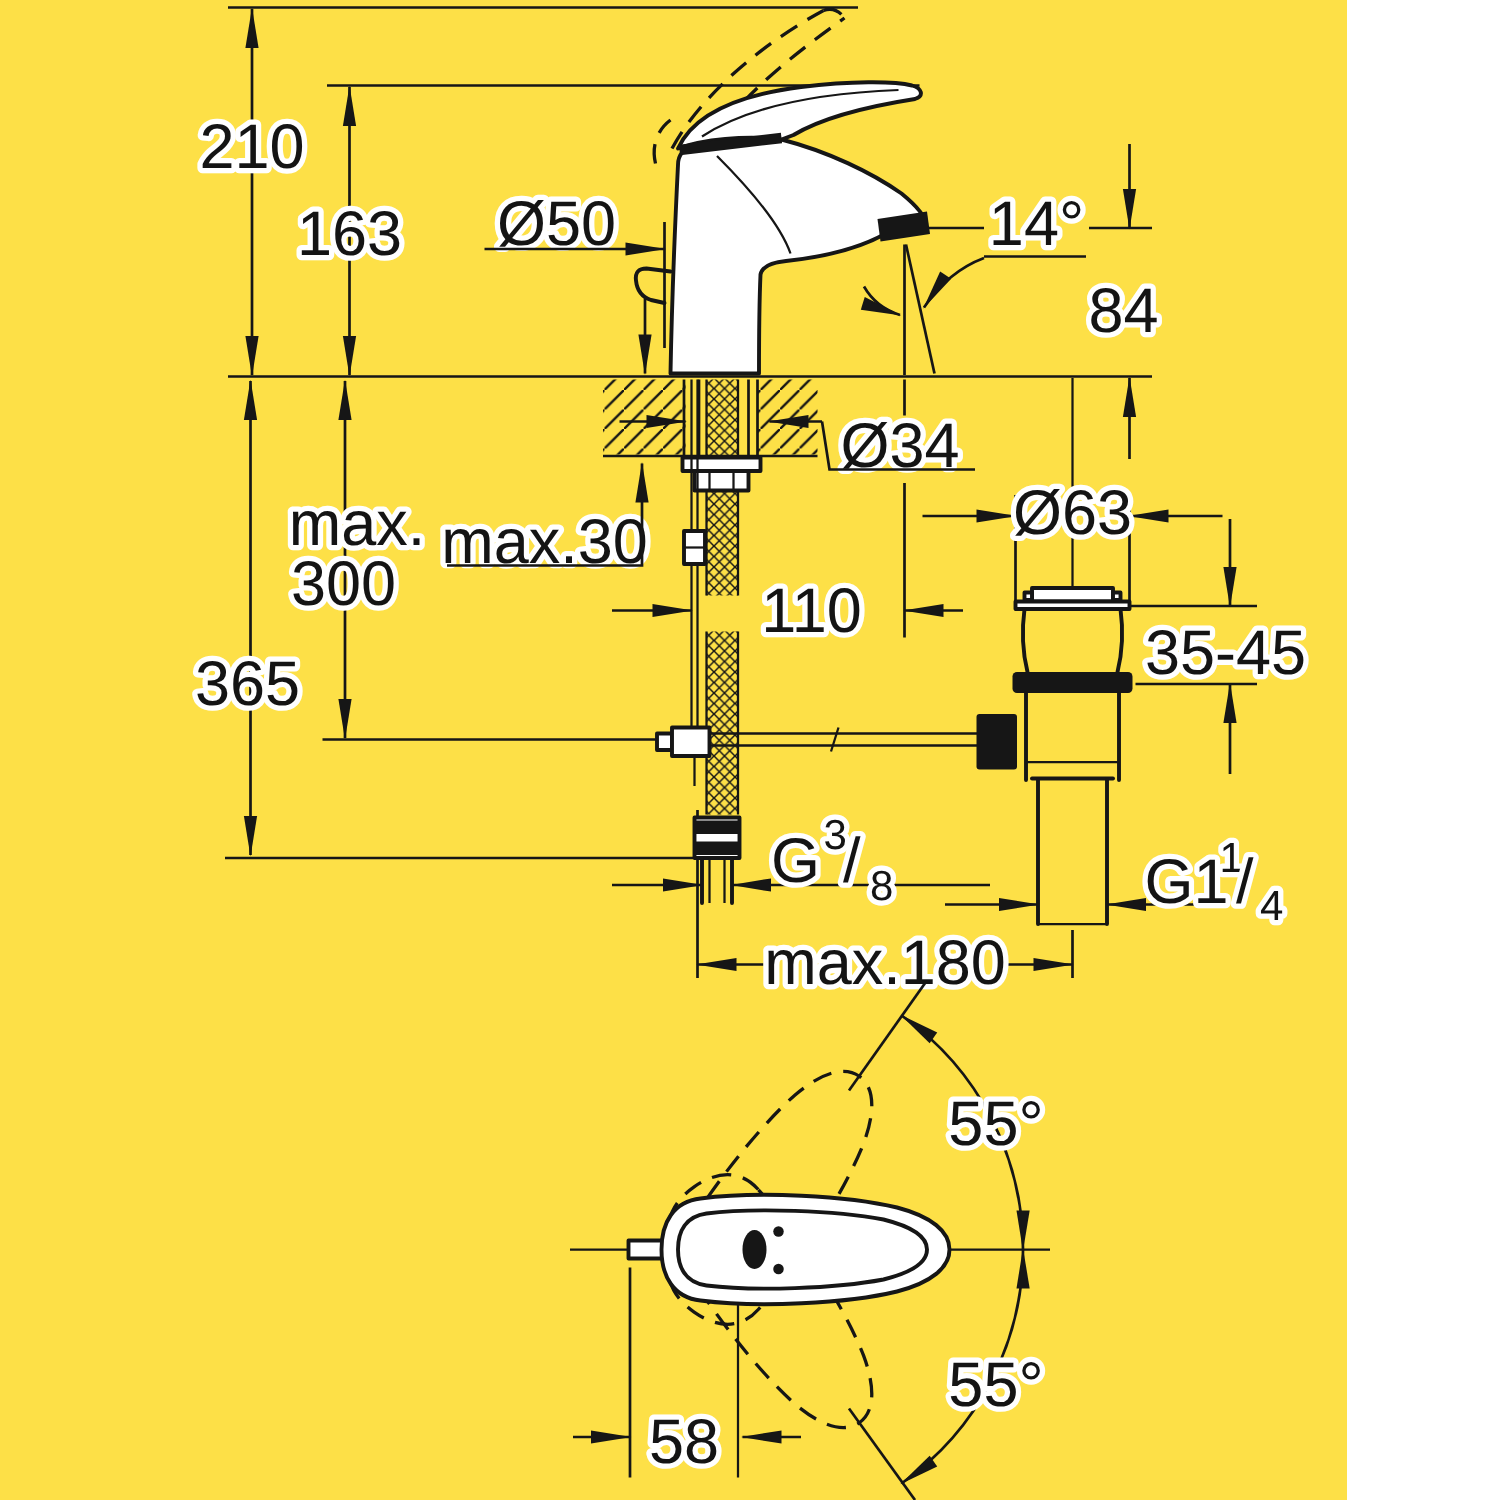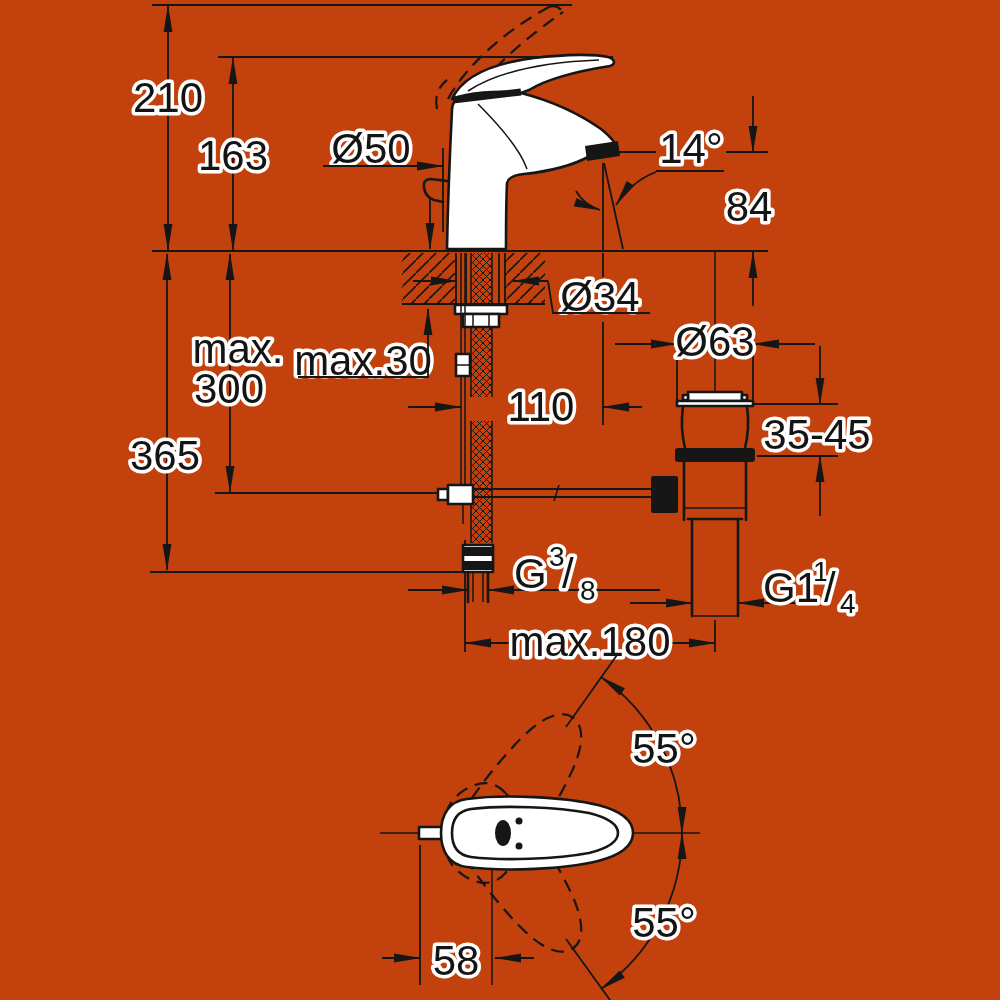--- a/index.html
+++ b/index.html
@@ -1,16 +1,16 @@
 <!DOCTYPE html>
 <html><head>
 <meta charset="utf-8">
 <style>
   html,body{margin:0;padding:0;background:#fff;}
-  #stage{position:relative;width:1000px;height:1000px;background:#c2410c;overflow:hidden;}
+  #stage{position:relative;width:898px;height:1000px;background:#fde047;overflow:hidden;}
   svg{position:absolute;left:0;top:0;}
   .part{stroke:#161616;stroke-width:2.6;fill:none;stroke-linecap:round;stroke-linejoin:round;}
   .partfill{stroke:#161616;stroke-width:2.6;fill:#fff;stroke-linejoin:round;}
   .thin{stroke:#161616;stroke-width:1.5;fill:none;}
   .dim{stroke:#161616;stroke-width:1.8;fill:none;}
   .dash{stroke:#161616;stroke-width:2.2;fill:none;stroke-dasharray:13 8;}
   .dark{fill:#161616;stroke:none;}
   text{font-family:"Liberation Sans",sans-serif;fill:#141414;
        paint-order:stroke;stroke:#ffffff;stroke-width:7px;stroke-linejoin:round;}
   .t42{font-size:42px;}

